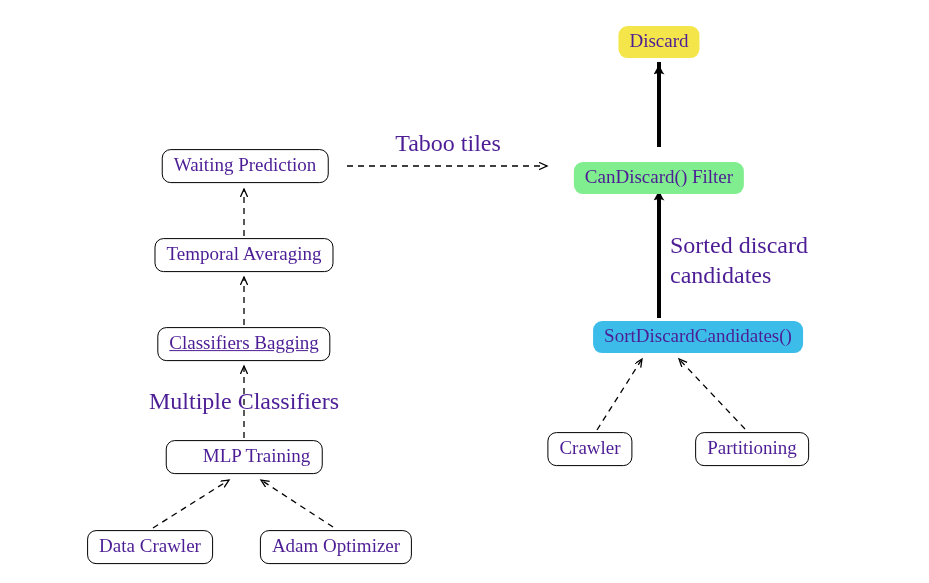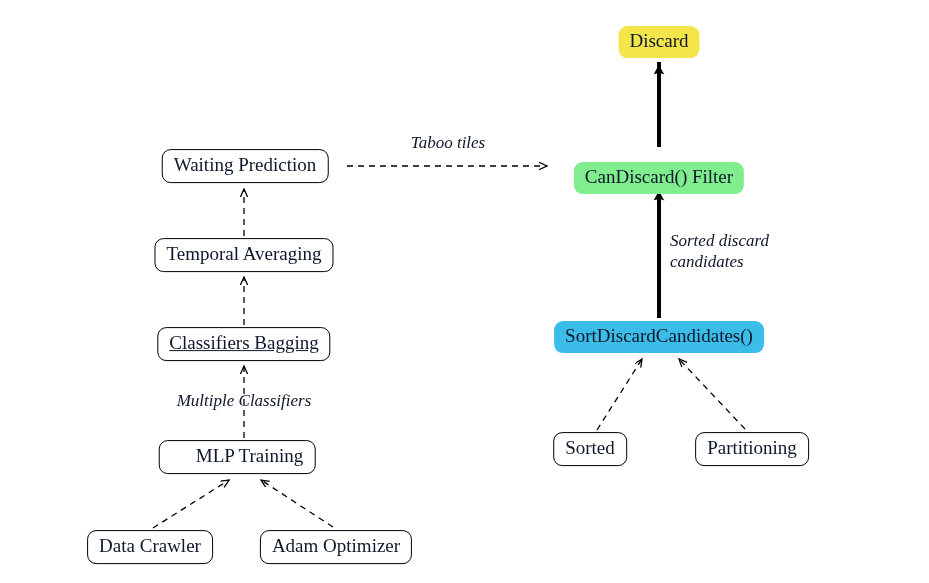--- a/index.html
+++ b/index.html
@@ -6,21 +6,21 @@
     margin: 0;
     padding: 0;
     background: #ffffff;
   }
   #canvas {
     position: relative;
     width: 929px;
     height: 583px;
     background: #ffffff;
     font-family: "Liberation Serif", "DejaVu Serif", serif;
-    color: #0f172a;
+    color: #4c1d95;
     overflow: hidden;
   }
   #edges {
     position: absolute;
     left: 0;
     top: 0;
     width: 929px;
     height: 583px;
   }
   .node {
@@ -35,23 +35,22 @@
   }
   .node.plain {
     background: #ffffff;
     border: 1.6px solid #000000;
   }
   .node.filled {
     border: none;
   }
   .edge-label {
     position: absolute;
-    font-size: 17px;
+    font-size: 24px;
     line-height: 1.25;
-    font-style: italic;
   }
   .edge-label.centered {
     transform: translate(-50%, -50%);
     white-space: nowrap;
   }
 </style>
 </head>
 <body>
 
 <div id="canvas">
@@ -76,35 +75,35 @@
     <line x1="153" y1="528" x2="229" y2="480" stroke="#000000" stroke-width="1.3" stroke-dasharray="6 5" marker-end="url(#arrowThin)"></line>
     <line x1="333" y1="527" x2="261" y2="480" stroke="#000000" stroke-width="1.3" stroke-dasharray="6 5" marker-end="url(#arrowThin)"></line>
     <line x1="597" y1="430" x2="642" y2="359" stroke="#000000" stroke-width="1.3" stroke-dasharray="6 5" marker-end="url(#arrowThin)"></line>
     <line x1="745" y1="429" x2="679" y2="359" stroke="#000000" stroke-width="1.3" stroke-dasharray="6 5" marker-end="url(#arrowThin)"></line>
   </svg>
 
   <div class="node filled" style="left: 659px; top: 42px; background-color: rgb(244, 230, 74);">Discard</div>
 
   <div class="node filled" style="left: 659px; top: 166px; background-color: rgb(128, 237, 142); margin-top: 12px;">CanDiscard() Filter</div>
 
-  <div class="node filled" style="left: 659px; top: 337px; background-color: rgb(60, 189, 233);">SortDiscardCandidates()</div>
+  <div class="node filled" style="left: 698px; top: 337px; background-color: rgb(60, 189, 233);">SortDiscardCandidates()</div>
 
   <div class="node plain" style="left:245px; top:166px;">Waiting Prediction</div>
 
   <div class="node plain" style="left:244px; top:255px;">Temporal Averaging</div>
 
   <div class="node plain" style="left:244px; top:344px;text-decoration:underline;">Classifiers Bagging</div>
 
-  <div class="node plain" style="left:237px; top:457px;padding-left:36px;">MLP Training</div>
+  <div class="node plain" style="left:244px; top:457px;padding-left:36px;">MLP Training</div>
 
   <div class="node plain" style="left:150px; top:547px;">Data Crawler</div>
 
   <div class="node plain" style="left:336px; top:547px;">Adam Optimizer</div>
 
-  <div class="node plain" style="left:590px; top:449px;">Sorted</div>
+  <div class="node plain" style="left:590px; top:449px;">Crawler</div>
 
   <div class="node plain" style="left:752px; top:449px;text-align:center;">Partitioning</div>
 
   <div class="edge-label centered" style="left:448px; top:143px;">Taboo tiles</div>
 
   <div class="edge-label centered" style="left:244px; top:401px;">Multiple Classifiers</div>
 
   <div class="edge-label" style="left:670px; top:230px; width:150px;">Sorted discard candidates</div>
 
 </div>

